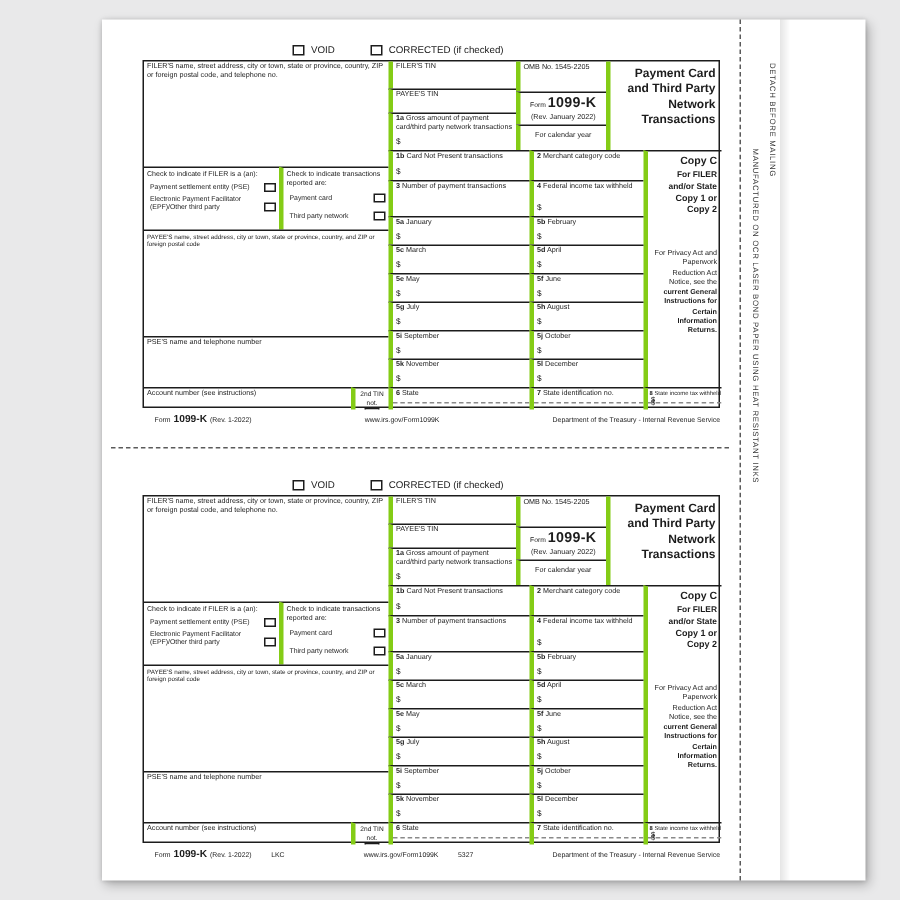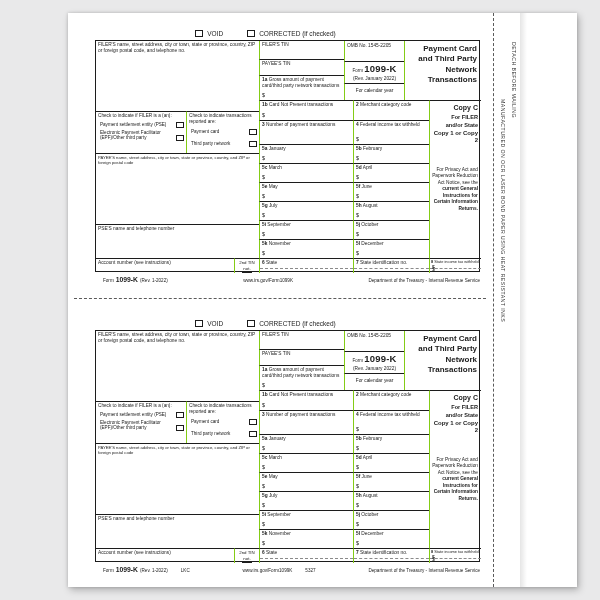--- a/index.html
+++ b/index.html
@@ -20,21 +20,21 @@
   .form-copy { position:absolute; left:27px; width:385px; height:258px; }
   #copy-0 { top:15px; } #copy-1 { top:305px; }
 
   .void-row { position:absolute; top:0; left:0; width:100%; height:11px; display:flex;
               justify-content:center; align-items:center; gap:4px; padding-right:44px; }
   .void-lbl { font-size:6.5px; }
   .cbx { width:8px; height:7px; border:1px solid #1c1c1c; display:inline-block; background:#fff; flex:none; }
 
   .ftable { position:absolute; top:12px; left:0; width:385px; height:232px; border:1px solid #1c1c1c; background:#fff; }
   .cell { position:absolute; overflow:hidden; font-size:4.8px; line-height:1.25; }
-  .bl { border-left:1px solid #84cc16; } .bt { border-top:1px solid #1c1c1c; }
+  .bl { border-left:3px solid #84cc16; } .bt { border-top:1px solid #1c1c1c; }
   .lbl { padding:1px 2px; }
   .num { font-weight:bold; }
   .nowrap { white-space:nowrap; }
   .dollar { position:absolute; left:2px; bottom:1px; font-size:5.5px; }
   .dash-entry { position:absolute; left:0; right:0; top:8.5px; border-top:1px dashed #8a8a8a; }
 
   .cell-title { font-weight:bold; font-size:8px; line-height:1.3; text-align:right; padding:3px 4px; }
   .omb-lbl { padding:2px 2px; font-size:4.8px; }
   .formnum-cell { text-align:center; padding-top:1px; }
   .fw { font-size:4.5px; }

